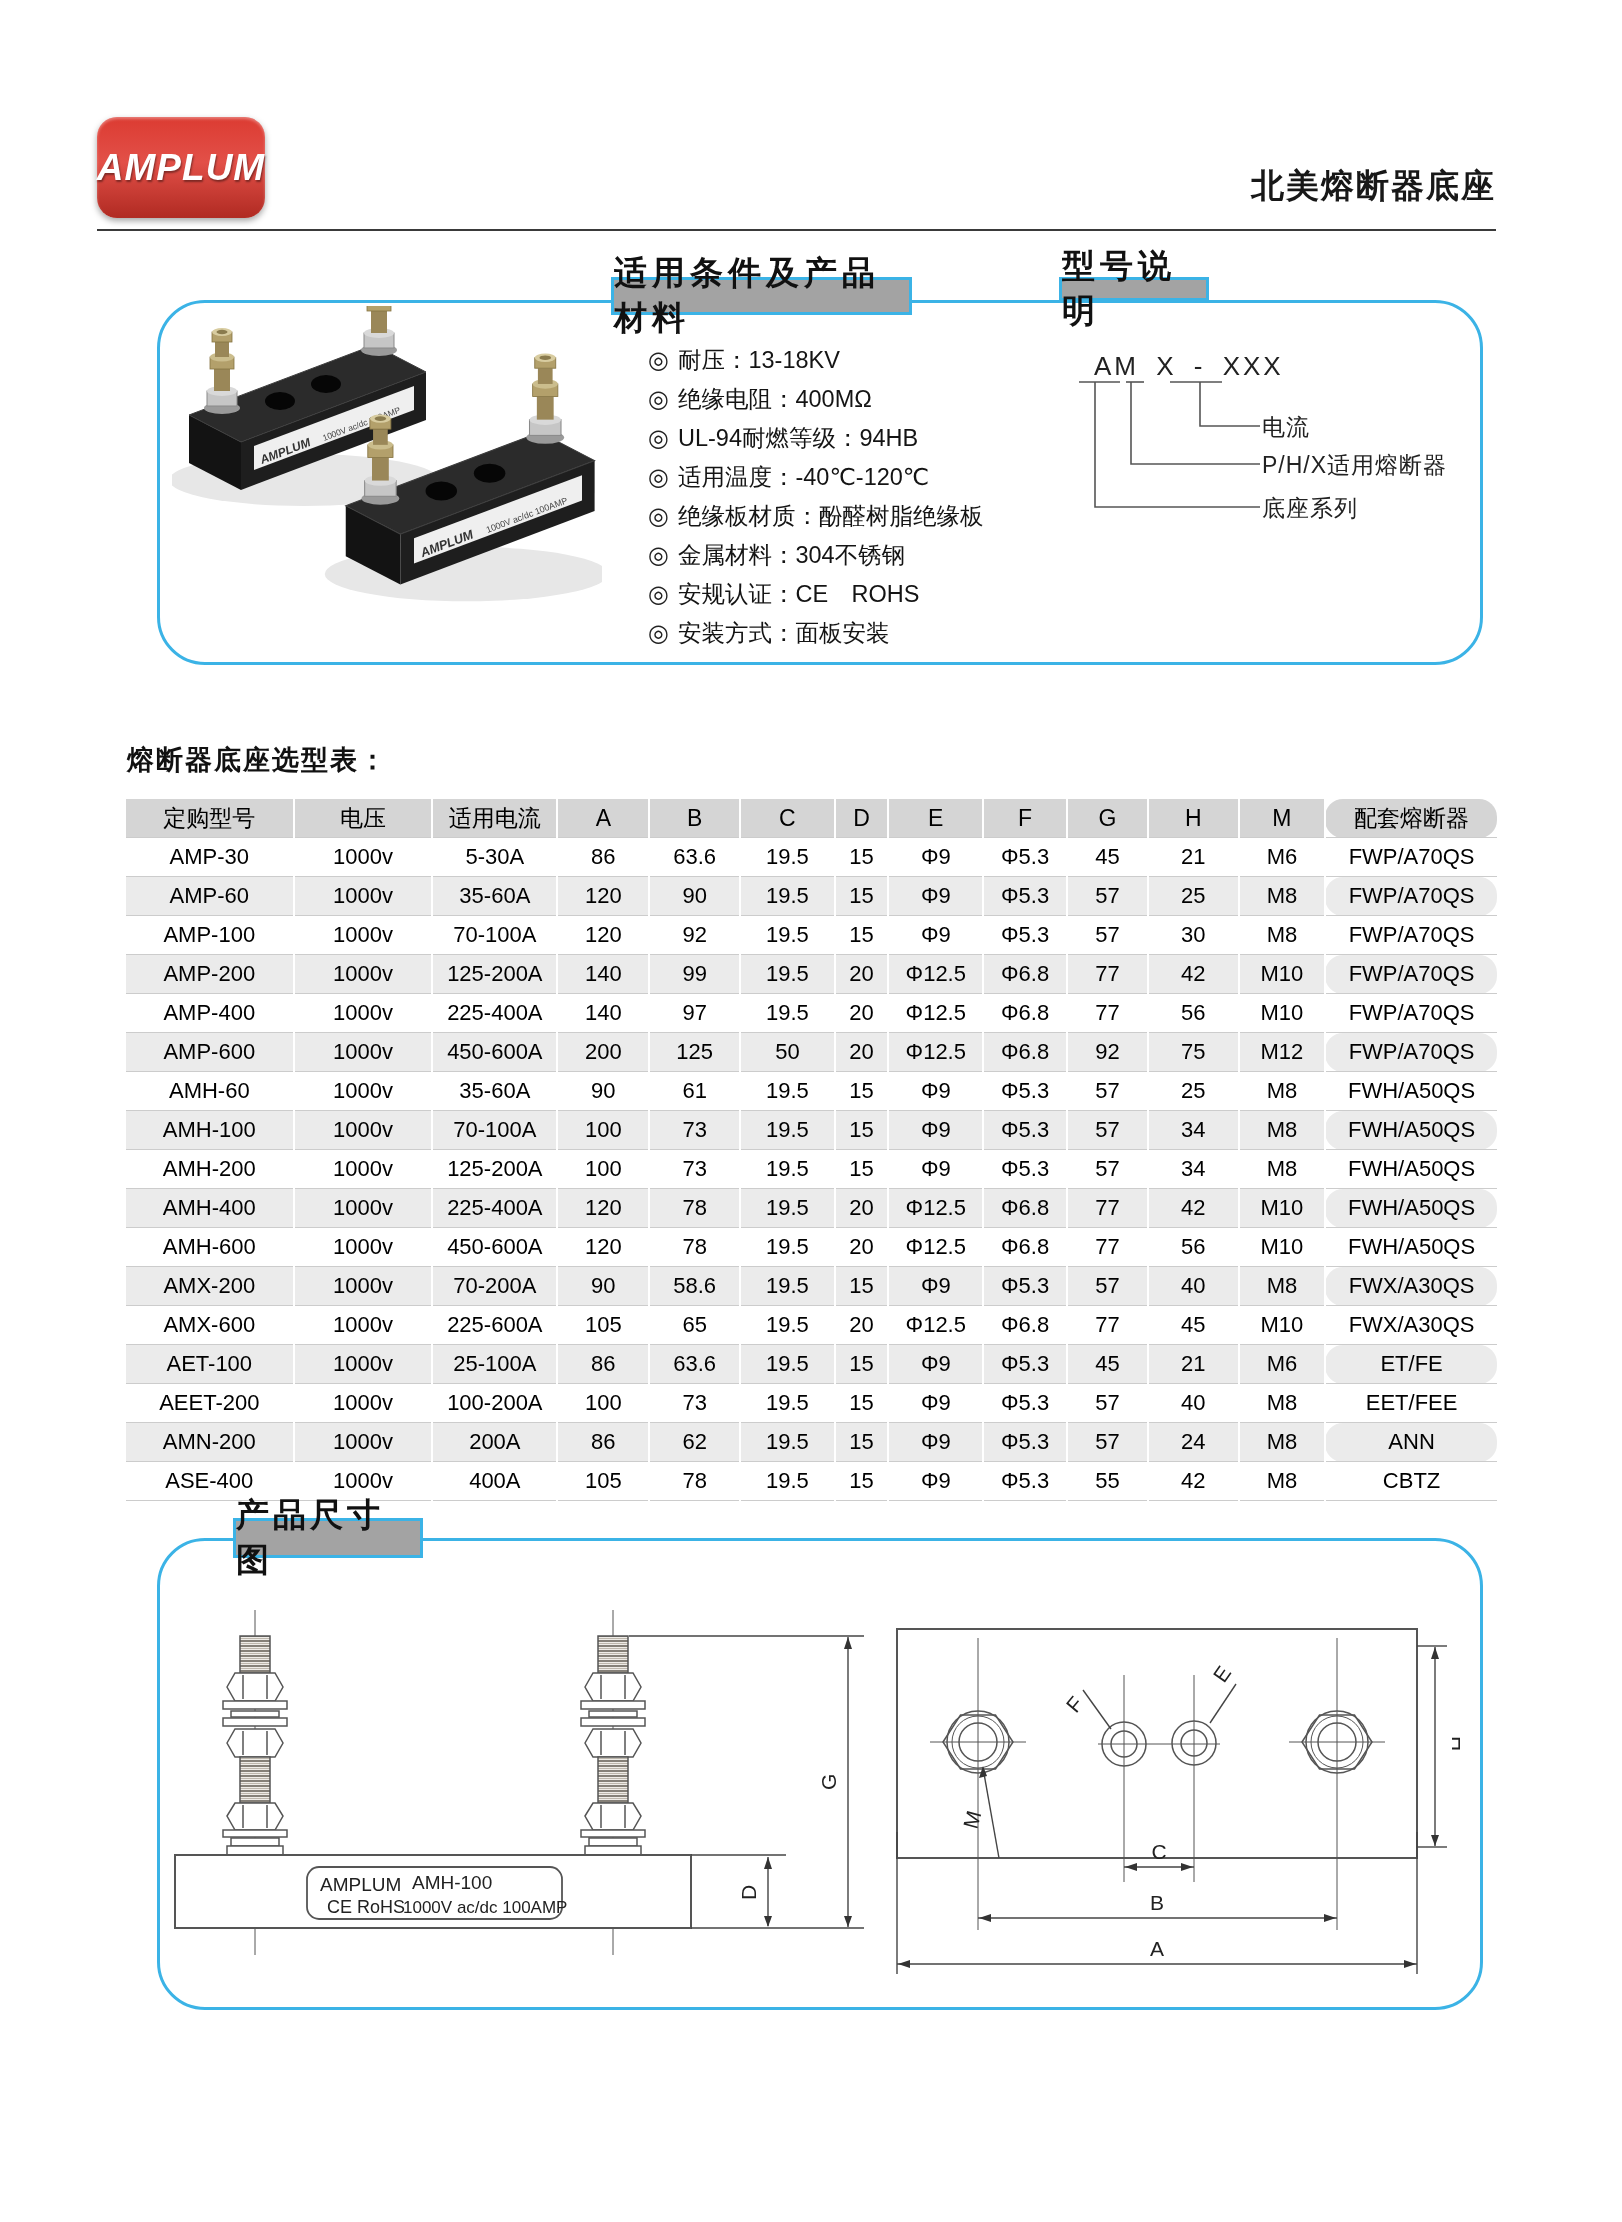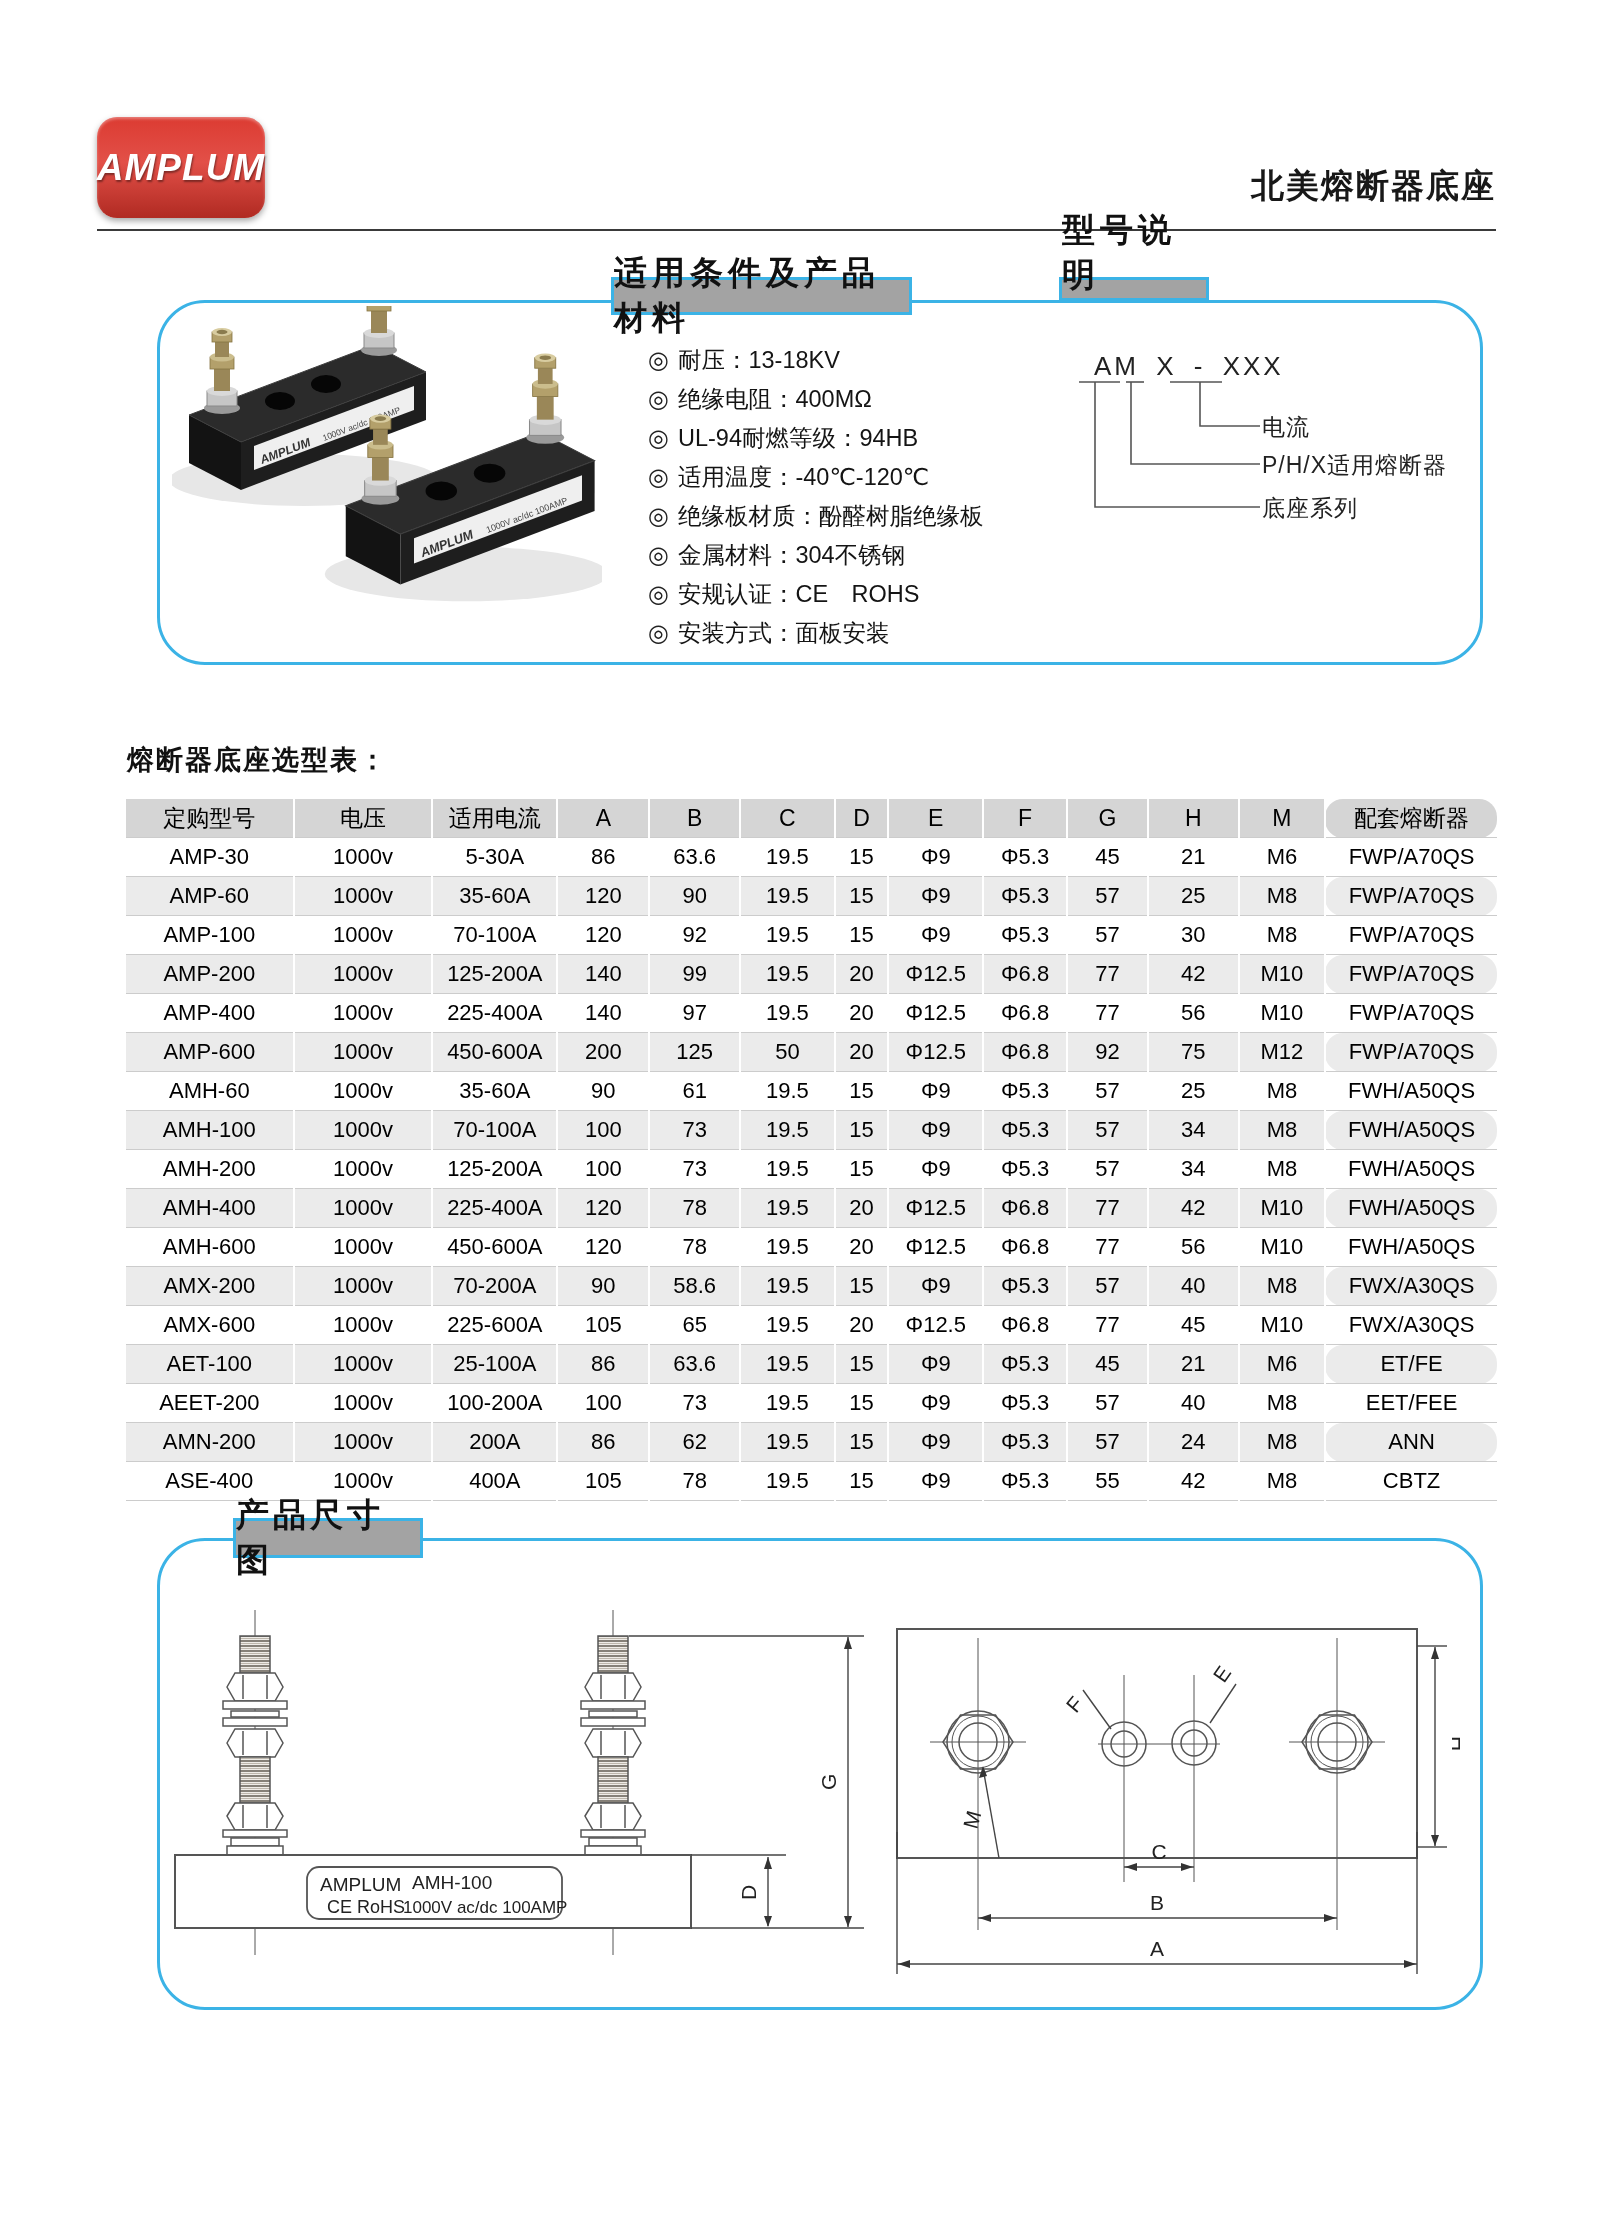--- a/index.html
+++ b/index.html
@@ -59,21 +59,21 @@
   <div class="logo">
     <span>AMPLUM</span>
   </div>
   <div class="page-title">北美熔断器底座</div>
   <div class="header-rule"></div>
 
   <div class="panel top-panel"></div>
   <div class="hdr-box" style="left:611px;top:277px;width:301px;height:38px;">
     <span>适用条件及产品材料</span>
   </div>
-  <div class="hdr-box" style="left:1059px;top:277px;width:150px;height:24px;align-items:flex-end;">
+  <div class="hdr-box" style="left:1059px;top:277px;width:150px;height:24px;">
     <span>型号说明</span>
   </div>
 
   <svg class="photo" width="430" height="350" viewBox="0 0 430 350">
     <defs>
       <g id="studP">
         <ellipse cx="0" cy="0" rx="18" ry="6" fill="#9a9a9a"></ellipse>
         <rect x="-15" y="-17" width="30" height="15" fill="#c6c6c6" stroke="#8a8a8a" stroke-width="1"></rect>
         <ellipse cx="0" cy="-17" rx="15" ry="5" fill="#d9d9d9"></ellipse>
         <rect x="-8" y="-39" width="16" height="22" fill="#9a8758"></rect>

